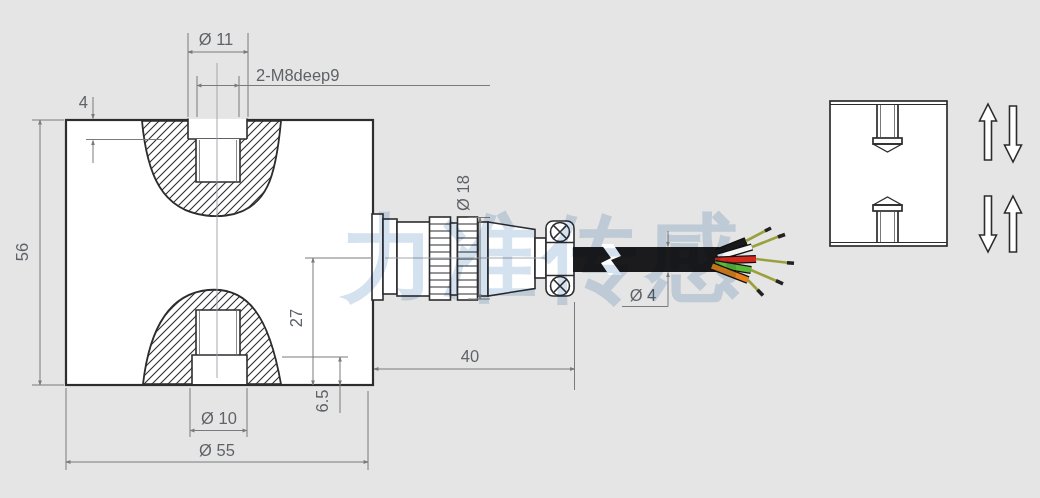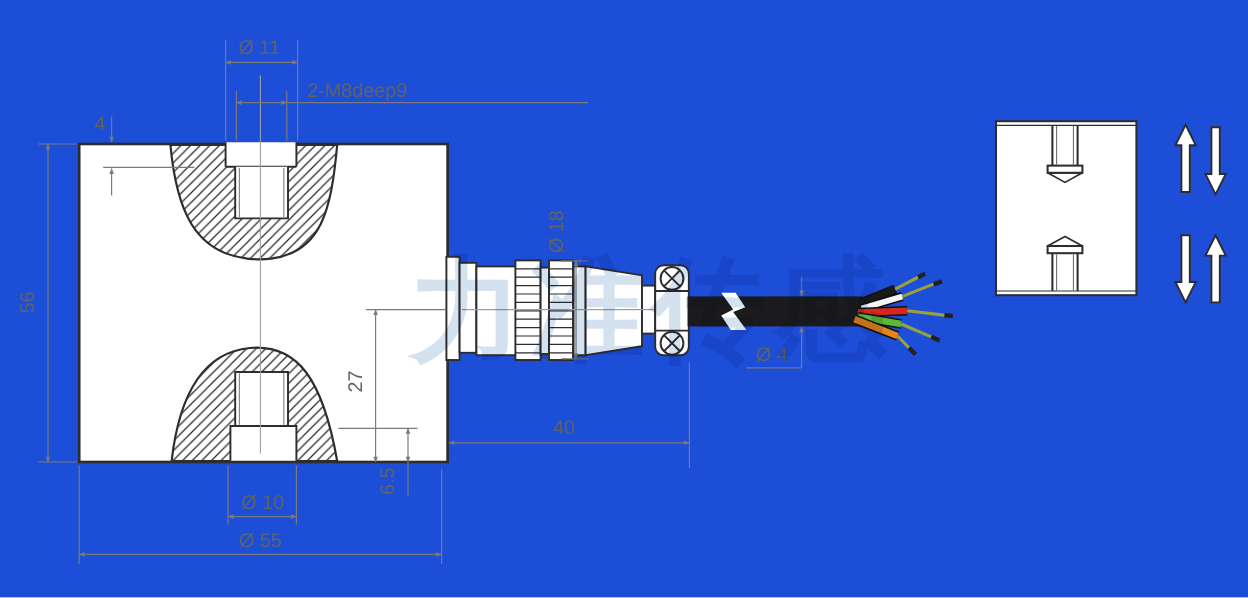--- a/index.html
+++ b/index.html
@@ -1,16 +1,16 @@
 <!DOCTYPE html>
 <html><head>
 <meta charset="utf-8">
 <style>
   html,body{margin:0;padding:0;background:#fff;}
-  .stage{position:relative;width:1040px;height:498px;background:#1d4ed8;overflow:hidden;
+  .stage{position:relative;width:1040px;height:498px;background:#e5e5e5;overflow:hidden;
          font-family:"Liberation Sans",sans-serif;}
   svg{display:block}
   text{font-family:"Liberation Sans",sans-serif;}
   .dimtxt{fill:#5f6368;font-size:16.5px;}
   .wm{mix-blend-mode:multiply;opacity:.72;font-weight:bold;letter-spacing:6px;}
 </style>
 </head>
 <body>
 
 <div class="stage">

